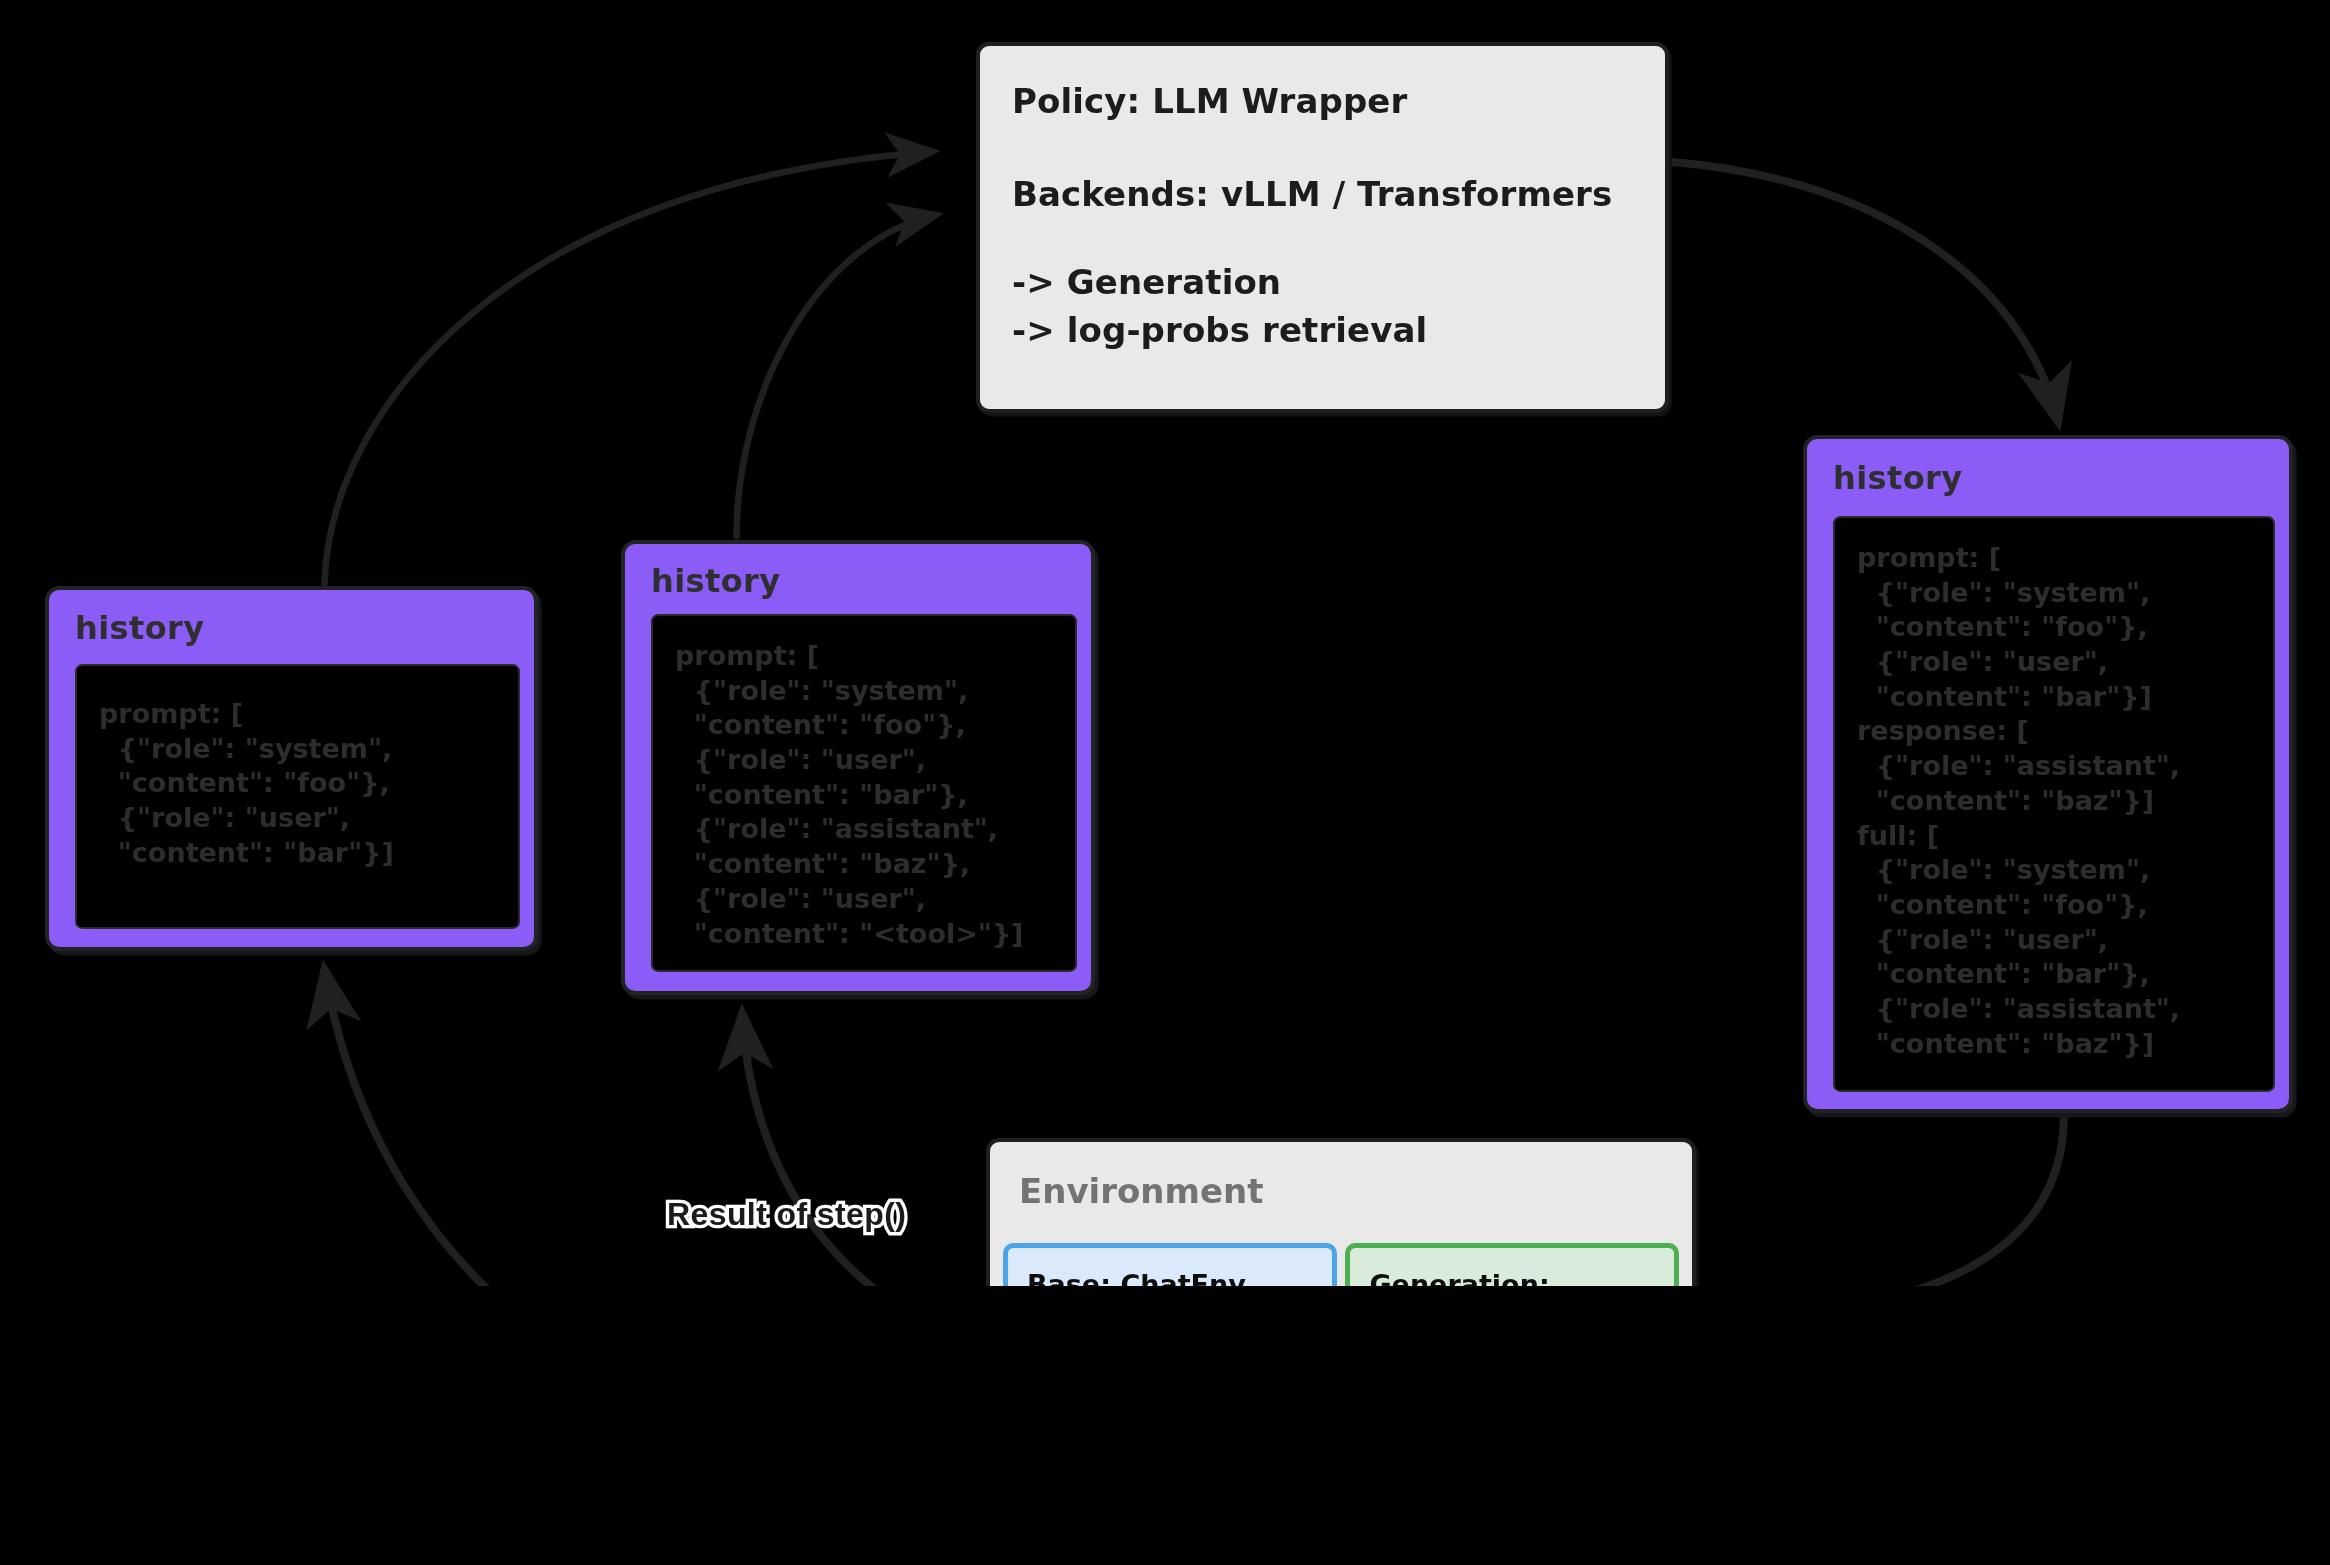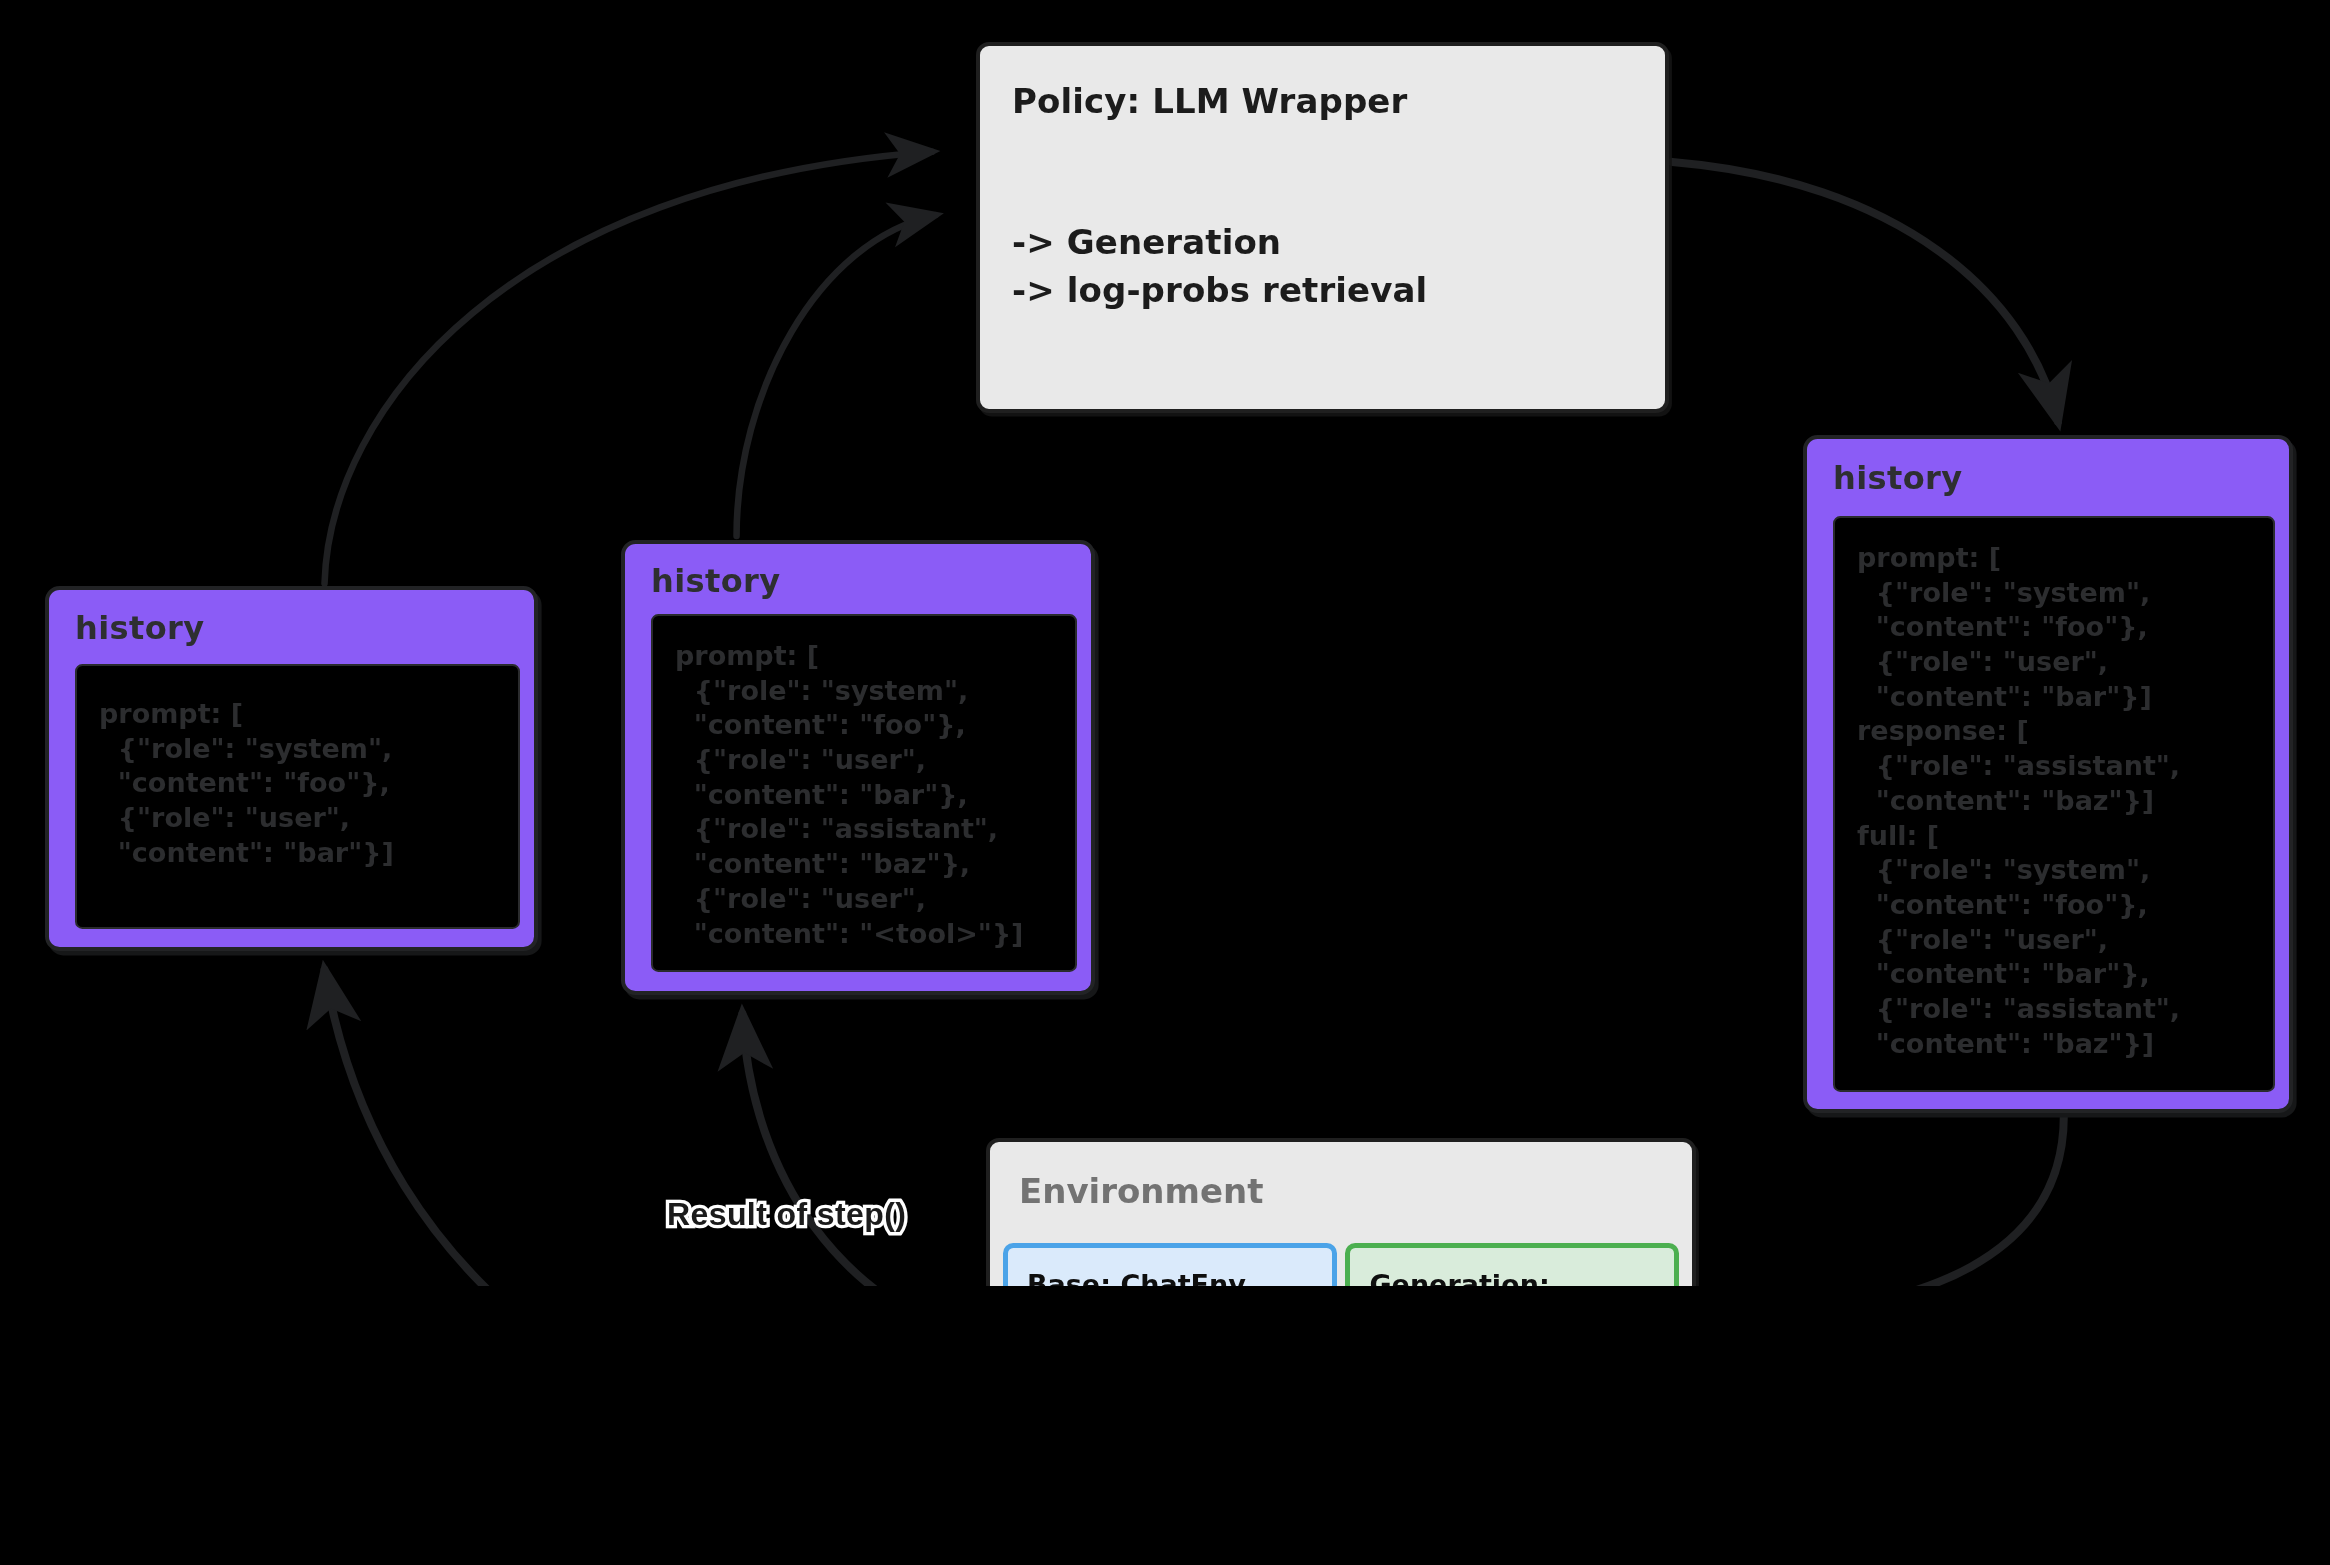--- a/index.html
+++ b/index.html
@@ -103,20 +103,21 @@
 
     <path d="M1345,1840 C1160,1790 1030,1620 1018,1390" fill="none" stroke="#1f2022" stroke-width="11" stroke-linecap="round" marker-end="url(#ah)"></path>
 
     <path d="M1345,2045 C900,2010 520,1780 445,1330" fill="none" stroke="#1f2022" stroke-width="11" stroke-linecap="round" marker-end="url(#ah)"></path>
   </svg>
 
   <div id="policy" class="node card-light">
     <div class="policy-body">
       <div class="policy-line">Policy: LLM Wrapper</div>
       <div class="gap-lg"></div>
+      <div class="policy-line">Backends: vLLM / Transformers</div>
       <div class="gap-md"></div>
       <div class="policy-line">-&gt; Generation</div>
       <div class="gap-sm"></div>
       <div class="policy-line">-&gt; log-probs retrieval</div>
     </div>
   </div>
 
   <div id="hist-left" class="node card-dark">
     <div class="hist-title">history</div>
     <div class="inner-dark">

